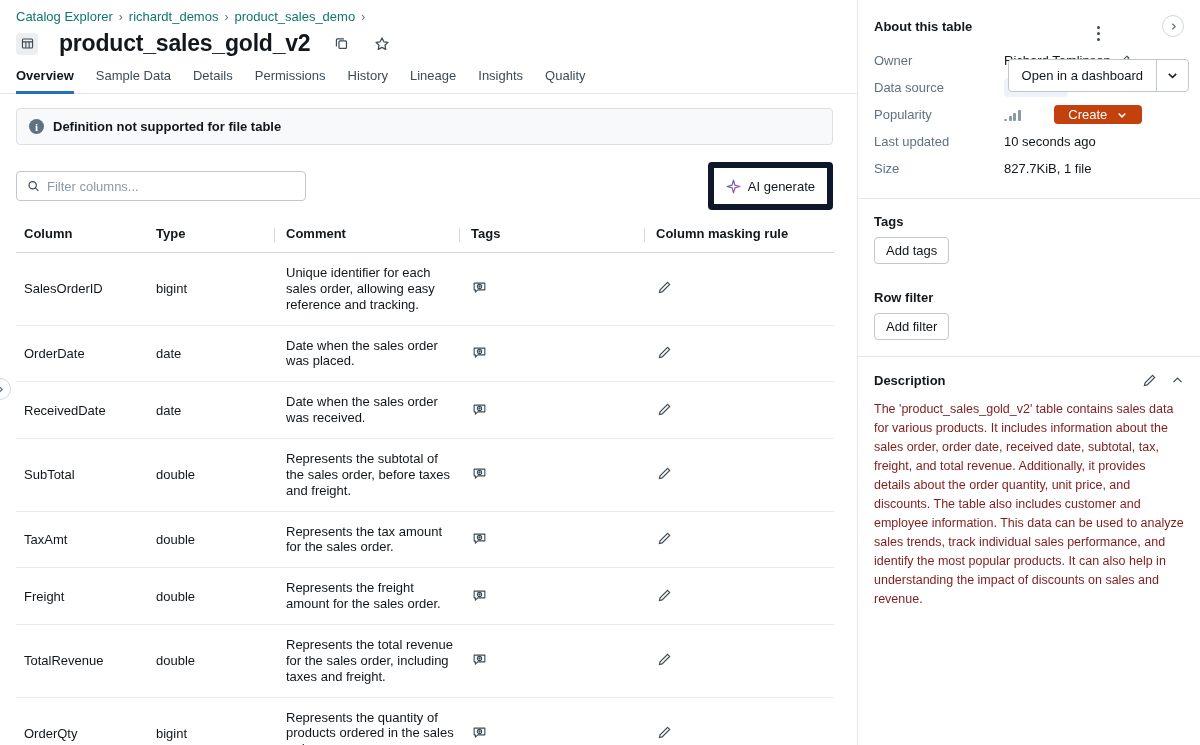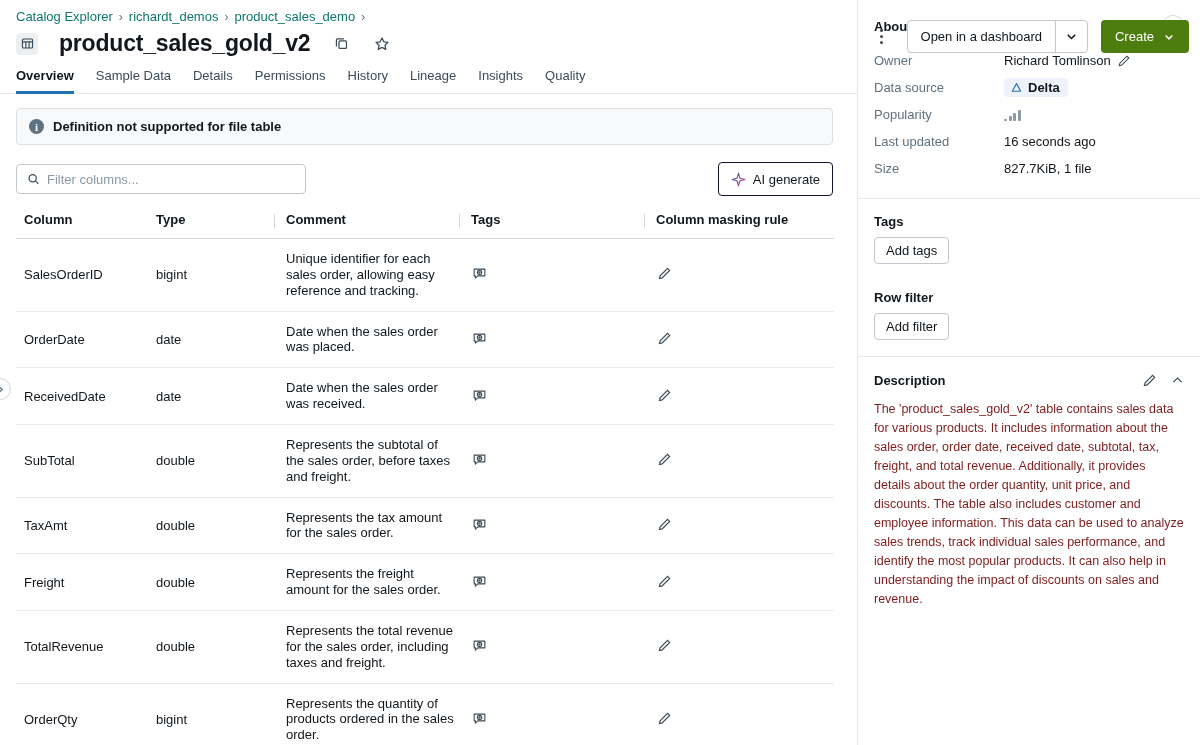--- a/index.html
+++ b/index.html
@@ -47,21 +47,21 @@
   .search-box {
     width: 290px; height: 30px; border: 1px solid #c0c7ce; border-radius: 4px;
     display: flex; align-items: center; gap: 7px; padding: 0 10px; background: #fff;
   }
   .search-box input {
     border: 0; outline: 0; font-size: 13px; font-family: inherit; width: 100%;
     color: #11171c; background: transparent;
   }
   .search-box input::placeholder { color: #8a9aa6; }
   .ai-btn {
-    height: 34px; border: 1px solid #0f172a; border-radius: 4px; background: #fff;
+    height: 48px; border: 6px solid #0f172a; border-radius: 4px; background: #fff;
     display: flex; align-items: center; gap: 7px; padding: 0 12px;
     font-size: 13px; color: #11171c; cursor: pointer; font-family: inherit;
   }
 
   
   table.cols { width: 100%; border-collapse: collapse; margin-top: 16px; table-layout: fixed; }
   table.cols th {
     text-align: left; font-size: 13px; font-weight: bold; color: #11171c;
     padding: 0 0 11px 12px; border-bottom: 1px solid #d3d8dc; vertical-align: bottom;
     position: relative;
@@ -116,31 +116,31 @@
   .pill-btn {
     height: 27px; border: 1px solid #c0c7ce; border-radius: 4px; background: #fff;
     padding: 0 11px; font-size: 13px; color: #11171c; cursor: pointer; font-family: inherit;
   }
 
   .desc-head { display: flex; align-items: center; justify-content: space-between; }
   .desc-actions { display: flex; align-items: center; gap: 14px; }
   .desc-body { font-size: 12.5px; line-height: 1.52; color: #7f1d1d; margin-top: 12px; }
 
   
-  .top-actions { position: absolute; right: 11px; top: 20px; display: flex; align-items: center; gap: 13px; z-index: 10; }
+  .top-actions { position: absolute; right: 11px; top: 20px; display: flex; align-items: center; gap: 13px; z-index: 10; flex-direction: column; }
   .kebab { width: 24px; height: 26px; display: flex; flex-direction: column; align-items: center; justify-content: center; gap: 3px; cursor: pointer; border-radius: 3px; }
   .kebab i { width: 3px; height: 3px; border-radius: 50%; background: #3d4b57; display: block; }
   .split {
     display: flex; align-items: stretch; height: 33px;
     border: 1px solid #c0c7ce; border-radius: 4px; overflow: hidden; background: #fff;
   }
   .split .lbl { display: flex; align-items: center; padding: 0 13px; font-size: 13px; color: #11171c; cursor: pointer; white-space: nowrap; }
   .split .caret { display: flex; align-items: center; justify-content: center; width: 32px; border-left: 1px solid #c0c7ce; cursor: pointer; }
   .create-btn {
-    height: 33px; background: #4d7c0f; border: 0; border-radius: 4px; color: #fff;
+    height: 19px; background: #c2410c; border: 0; border-radius: 4px; color: #fff;
     font-size: 13px; font-family: inherit; display: flex; align-items: center; gap: 9px;
     padding: 0 14px; cursor: pointer;
   }
 </style>
 </head>
 <body>
 
 <div class="app">
 
   <div class="main">
@@ -422,21 +422,21 @@
             <i style="height:2px"></i>
               <i style="height:5px"></i>
               <i style="height:8px"></i>
               <i style="height:11px"></i>
           </span>
         </span>
       </div>
 
       <div class="meta-row">
         <span class="meta-k">Last updated</span>
-        <span class="meta-v">16 seconds ago</span>
+        <span class="meta-v">10 seconds ago</span>
       </div>
 
       <div class="meta-row">
         <span class="meta-k">Size</span>
         <span class="meta-v">827.7KiB, 1 file</span>
       </div>
     </div>
 
     <div class="divider"></div>
 

